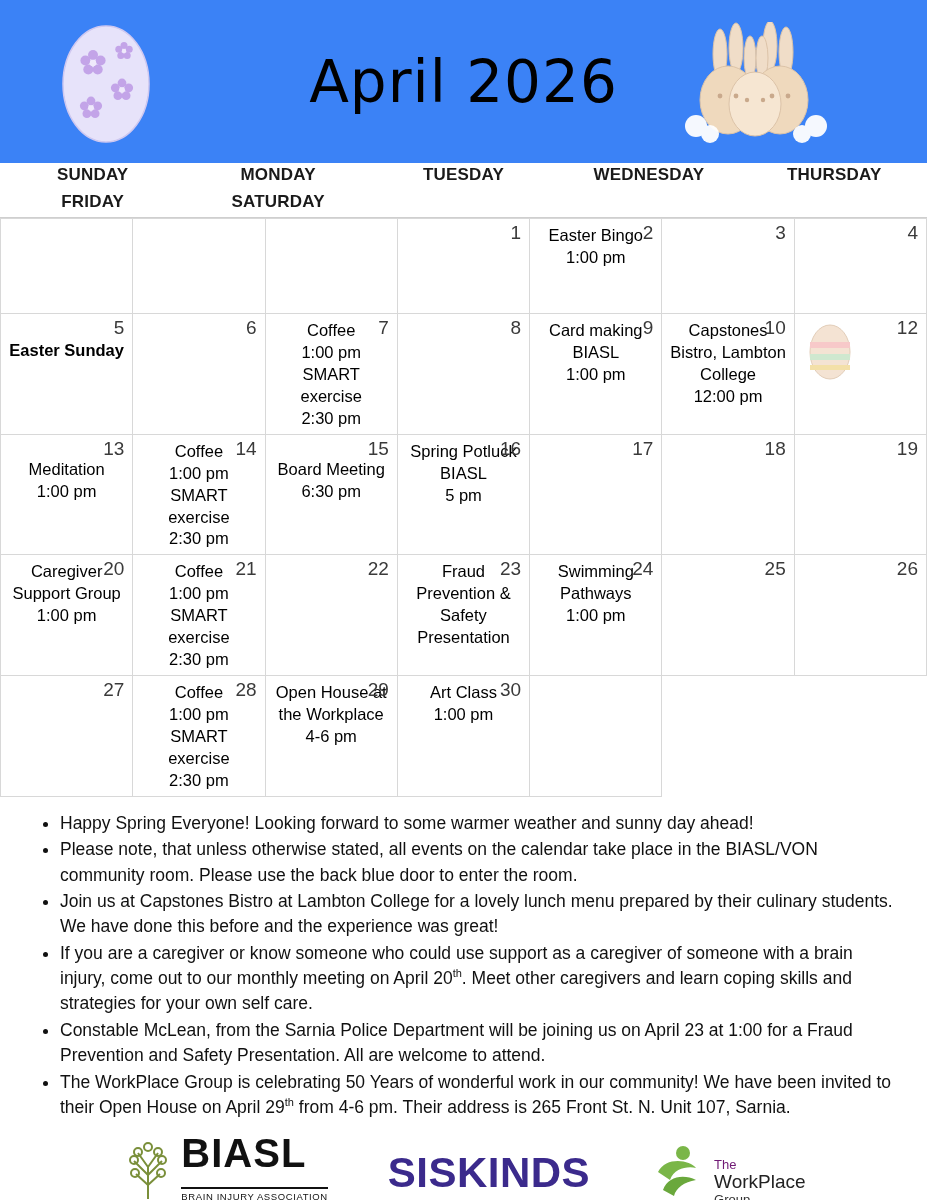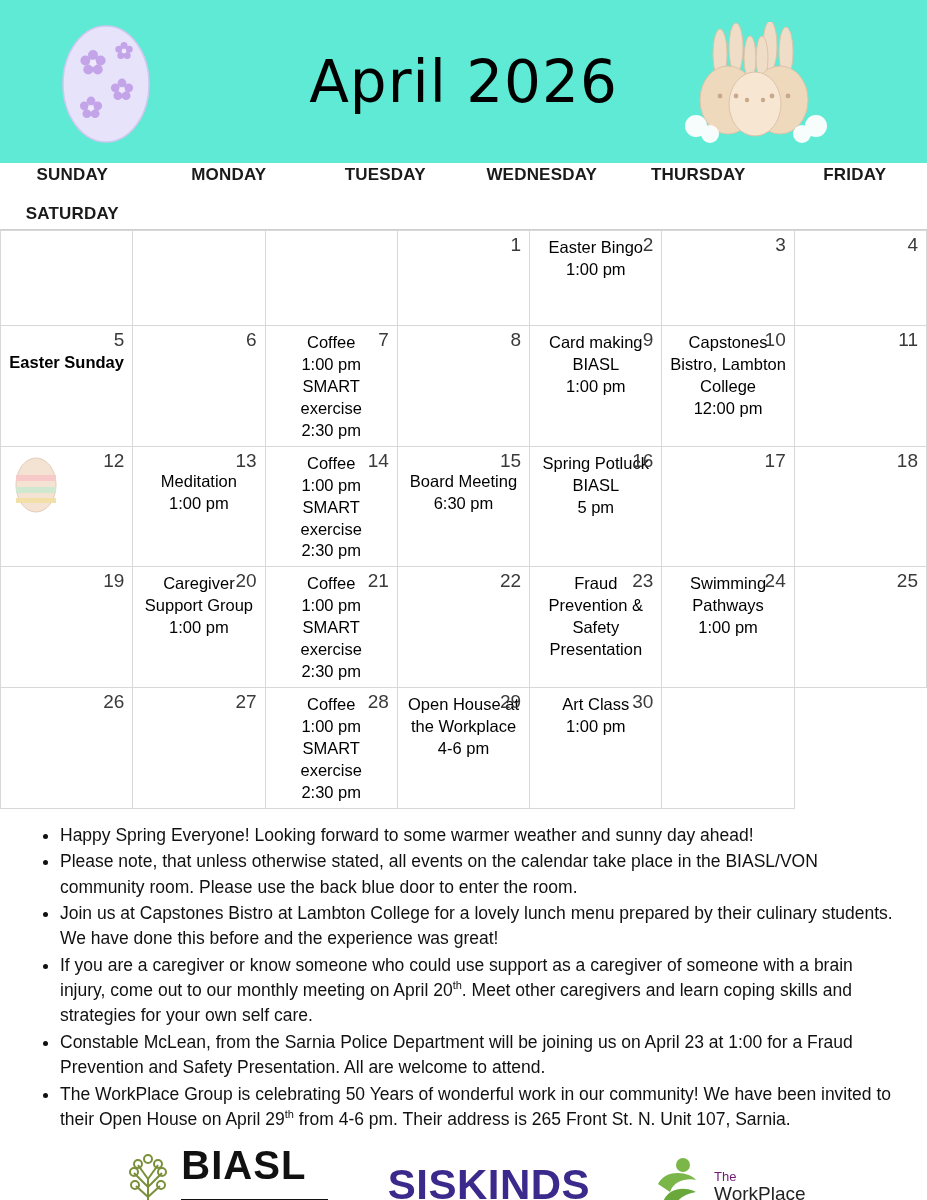--- a/index.html
+++ b/index.html
@@ -10,21 +10,21 @@
     background: #ffffff;
     font-family: "Liberation Sans", sans-serif;
     color: #1a1a1a;
     overflow: hidden;
   }
 
   
   .header {
     position: relative;
     height: 163px;
-    background: #5eead4;
+    background: #3b82f6;
     display: flex;
     align-items: center;
     justify-content: center;
   }
   .header-title {
     font-size: 58px;
     font-weight: 400;
     letter-spacing: 1px;
     color: #000;
     font-family: "DejaVu Sans", sans-serif;
@@ -40,23 +40,22 @@
     position: absolute;
     right: 88px;
     top: 22px;
     width: 165px;
     height: 125px;
   }
 
   
   .weekdays {
     display: grid;
-    grid-template-columns: repeat(6, 1fr);
+    grid-template-columns: repeat(5, 1fr);
     border-bottom: 1px solid #cfcfcf;
-    gap: 12px;
   }
   .weekday {
     text-align: center;
     font-size: 17px;
     font-weight: bold;
     font-family: "Liberation Sans", sans-serif;
     padding: 2px 0 5px 0;
     letter-spacing: 0.2px;
   }
 
@@ -308,24 +307,20 @@
     <div class="events"></div>
   </div>
   <div class="cell r1">
     <span class="daynum">9</span>
     <div class="events top">Card making BIASL<br>1:00 pm</div>
   </div>
   <div class="cell r1">
     <span class="daynum">10</span>
     <div class="events top">Capstones Bistro, Lambton College<br>12:00 pm</div>
   </div>
-  <div class="cell r1">
-    <span class="daynum">11</span>
-    <div class="events"></div>
-  </div>
 
   <div class="cell r2">
     <span class="mini-egg">
       <svg viewBox="0 0 46 58" width="46" height="58" aria-hidden="true">
         <ellipse cx="23" cy="30" rx="20" ry="27" fill="#f4e3d3" stroke="#e2cdb8"></ellipse>
         <rect x="3" y="20" width="40" height="6" fill="#f7c9c9"></rect>
         <rect x="3" y="32" width="40" height="6" fill="#cfe8cf"></rect>
         <rect x="3" y="43" width="40" height="5" fill="#f3e0a8"></rect>
       </svg>
     </span>

